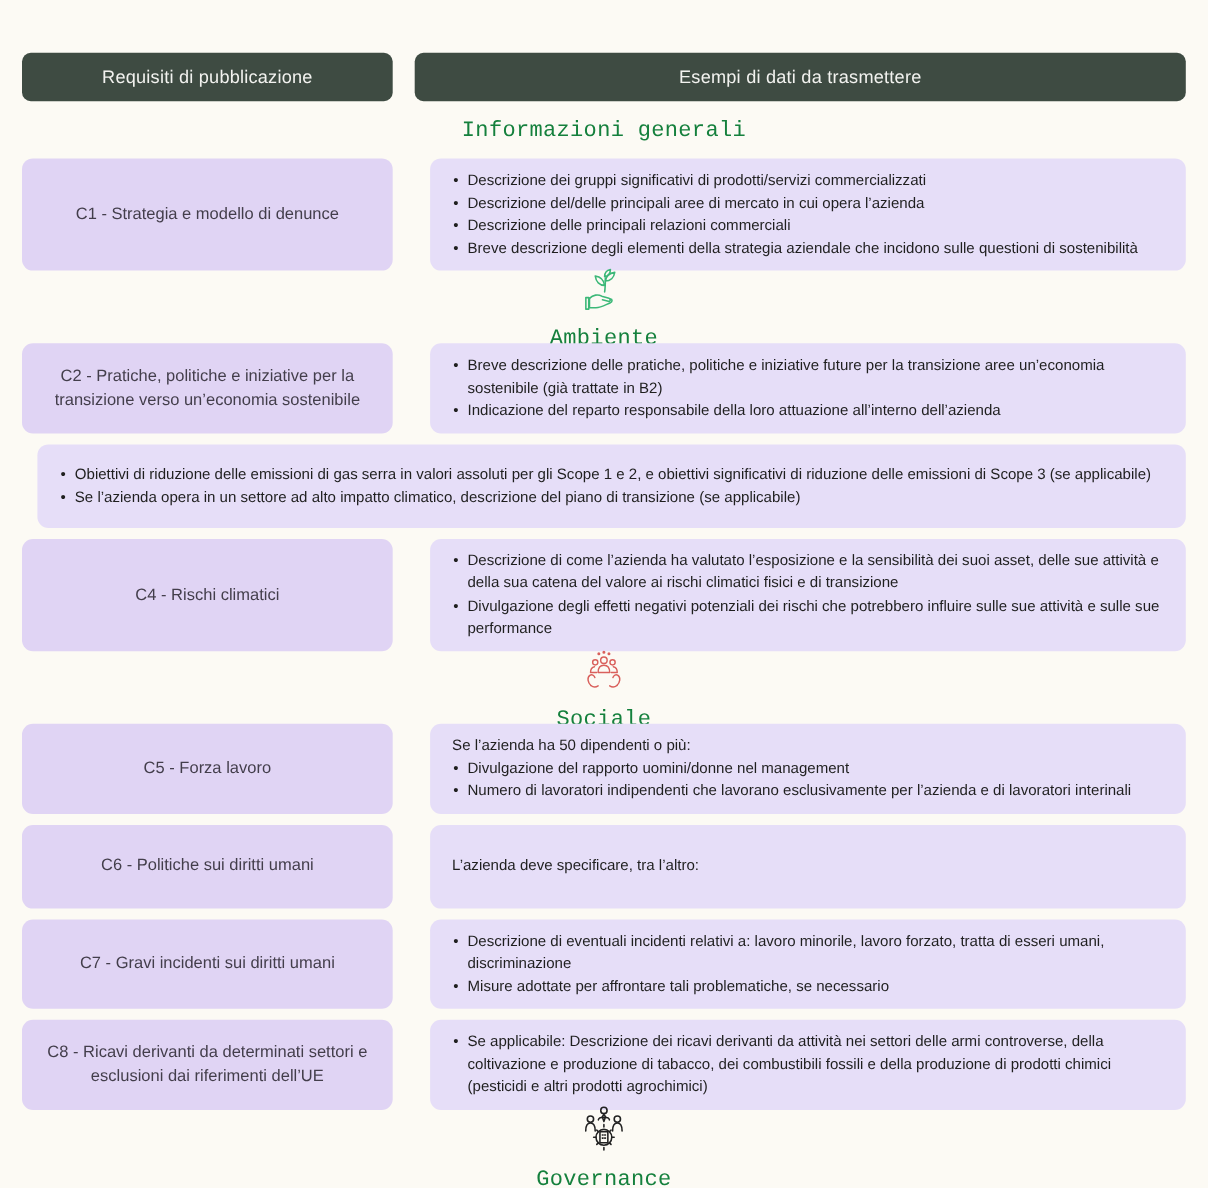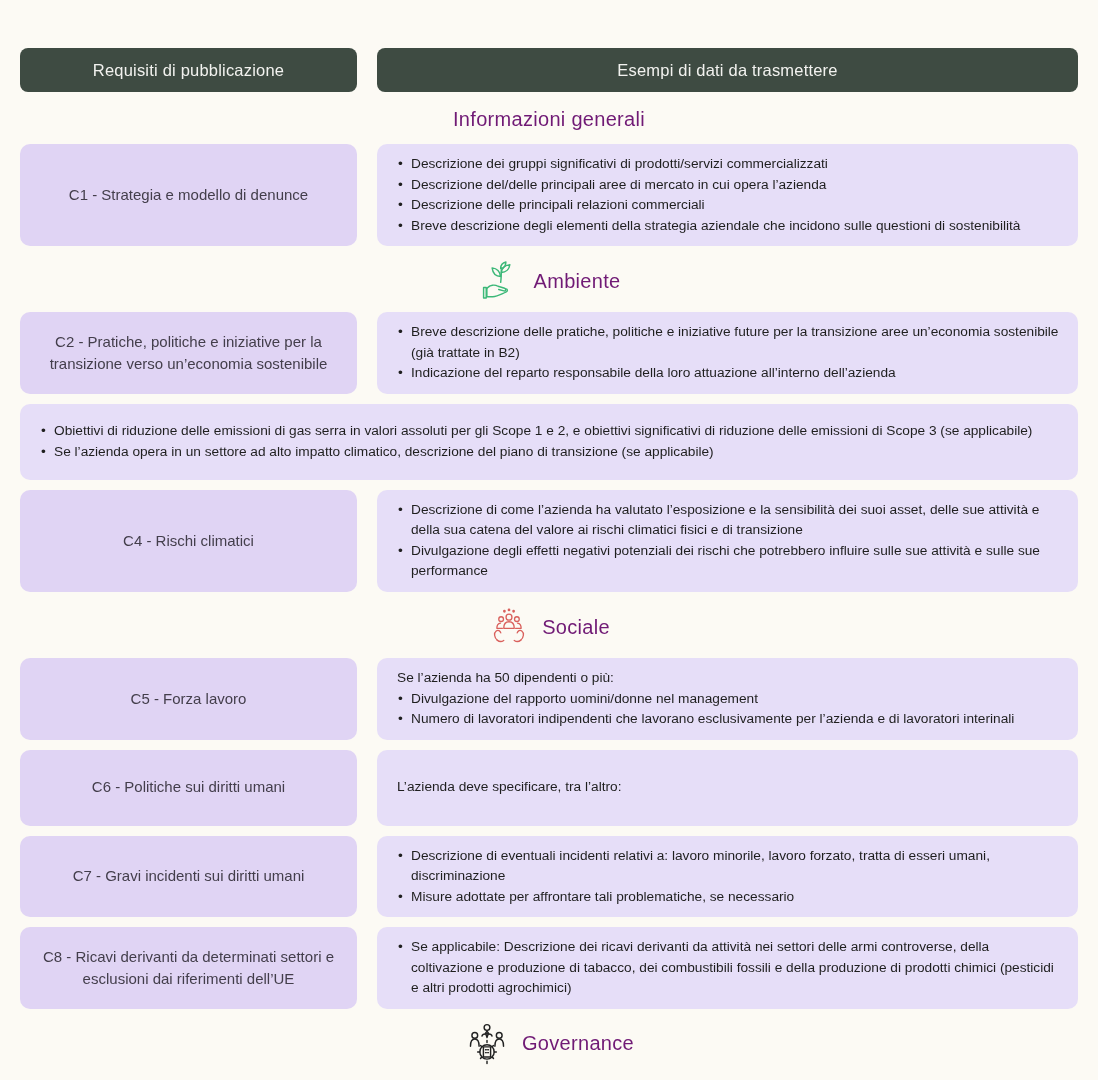--- a/index.html
+++ b/index.html
@@ -30,30 +30,32 @@
   .pill.right { flex: 1; }
 
   .section-title-row {
     display: flex;
     align-items: center;
     justify-content: center;
     margin: 16px 0 13px 0;
   }
   .section-title {
     font-size: 20px;
-    color: #701a75;
+    color: #15803d;
     letter-spacing: 0.3px;
+    font-family: Liberation Mono, monospace;
   }
   .section-header {
     display: flex;
     align-items: center;
     justify-content: center;
     gap: 12px;
     height: 50px;
     margin: 2px 0 6px 0;
+    flex-direction: column;
   }
   .section-header .icon { display: flex; align-items: center; }
 
   .row { display: flex; gap: 20px; margin-bottom: 10px; }
   .req {
     width: 337px;
     flex: none;
     background: #e0d4f4;
     border-radius: 10px;
     display: flex;
@@ -71,20 +73,21 @@
     background: #e6def8;
     border-radius: 10px;
     padding: 10px 16px 10px 14px;
     display: flex;
     flex-direction: column;
     justify-content: center;
     min-height: 76px;
     font-size: 13.7px;
     line-height: 1.5;
     color: #1f1f1f;
+    margin-left: 14px;
   }
   .ex .intro { padding-left: 6px; }
   .ex ul { list-style: none; }
   .ex li { position: relative; padding-left: 20px; }
   .ex li::before {
     content: "•";
     position: absolute;
     left: 7px;
     top: 0;
     color: #1f1f1f;

